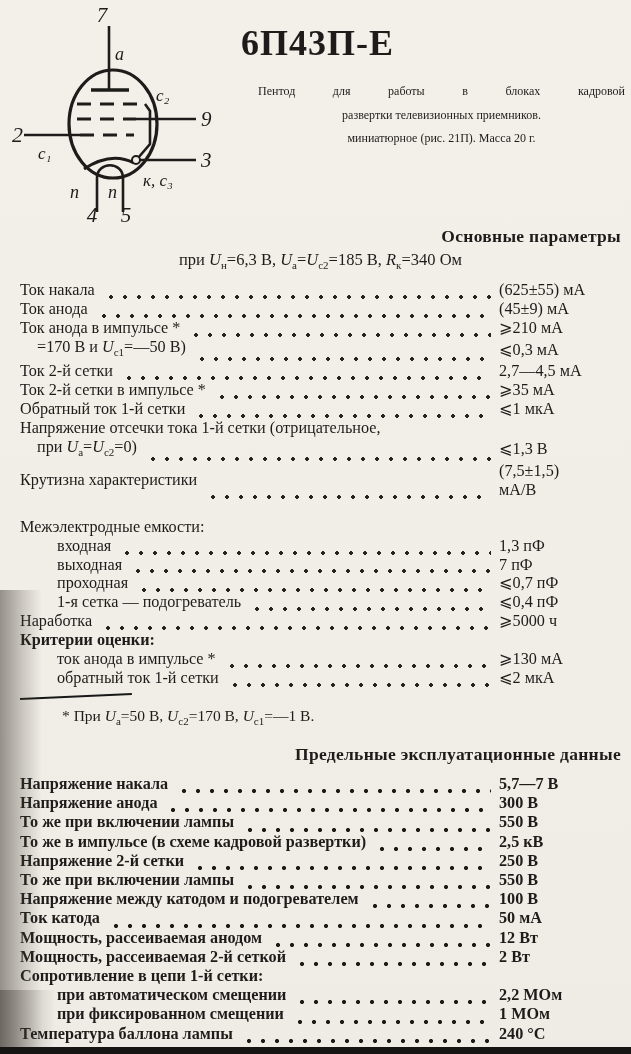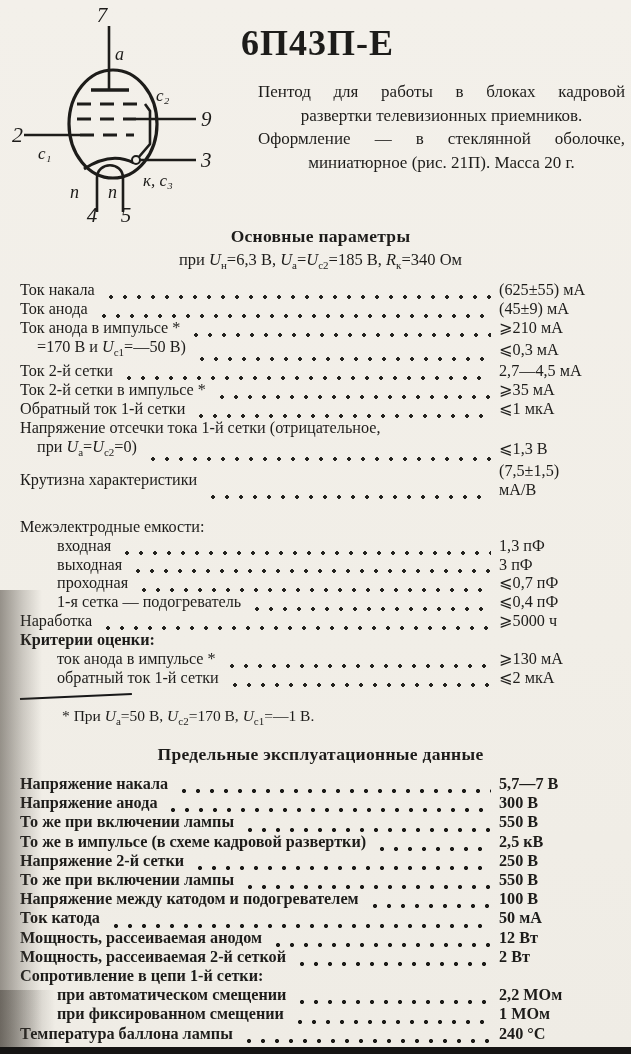--- a/index.html
+++ b/index.html
@@ -13,27 +13,27 @@
   }
   
   .top-area { position:relative; height:226px; }
   .diagram { position:absolute; left:8px; top:4px; }
   .tube-title {
     position:absolute; left:241px; top:22px;
     font-size:36px; font-weight:bold; letter-spacing:1px;
     font-family:"Liberation Serif", serif;
   }
   .desc { position:absolute; left:258px; top:80px; width:367px;
-          font-size:17px; line-height:23.5px; }
+          font-size:12px; line-height:23.5px; }
   .desc .dl { white-space:nowrap; }
   .desc .dl.just { text-align:justify; text-align-last:justify; white-space:normal; }
   .desc .dl.cent { text-align:center; }
   
   .sec { position:relative; padding:0 10px 0 20px; }
-  .sec-head { text-align:center; font-weight:bold; font-size:17.5px; letter-spacing:.3px; }
+  .sec-head { text-align:right; font-weight:bold; font-size:17.5px; letter-spacing:.3px; }
   .conditions { text-align:center; font-size:16.5px; margin-top:3px; }
   .conditions i, .rows i, .footnote i { font-family:"Liberation Serif", serif; }
   sub { font-size:11px; }
   .rows { margin-top:10px; }
   .prow { font-size:16.2px; line-height:18.9px; }
   .prow .pre { }
   .prow .line { display:flex; align-items:center; }
   .prow .lbl { flex:0 0 auto; max-width:470px; }
   .prow .leader {
     flex:1 1 auto; align-self:flex-end; height:15px; margin:0 8px 0 7px;
@@ -112,21 +112,20 @@
     <text class="svg-lbl" x="100" y="194" font-size="18">п</text>
     <text class="svg-lbl" x="84" y="218" font-size="21" text-anchor="middle">4</text>
     <text class="svg-lbl" x="118" y="218" font-size="21" text-anchor="middle">5</text>
   </svg>
 
   <div class="tube-title">6П43П-Е</div>
 
   <div class="desc">
     <div class="dl just">Пентод для  работы в блоках кадровой</div>
     <div class="dl cent">развертки телевизионных  приемников.</div>
-    <div class="dl just">Оформление — в стеклянной оболочке,</div>
     <div class="dl cent">миниатюрное (рис. 21П). Масса 20 г.</div>
   </div>
 </div>
 
 <div class="sec">
   <div class="sec-head">Основные параметры</div>
   <div class="conditions">при <i>U</i><sub>н</sub>=6,3 В, <i>U</i><sub>а</sub>=<i>U</i><sub>с2</sub>=185 В, <i>R</i><sub>к</sub>=340 Ом</div>
 
   <div class="rows">
 
@@ -225,21 +224,21 @@
           <span class="leader"></span>
           <span class="val">1,3 пФ</span>
         </div>
       </div>
 
       <div class="prow indent">
 
         <div class="line">
           <span class="lbl">выходная</span>
           <span class="leader"></span>
-          <span class="val">3 пФ</span>
+          <span class="val">7 пФ</span>
         </div>
       </div>
 
       <div class="prow indent">
 
         <div class="line">
           <span class="lbl">проходная</span>
           <span class="leader"></span>
           <span class="val">⩽0,7 пФ</span>
         </div>

